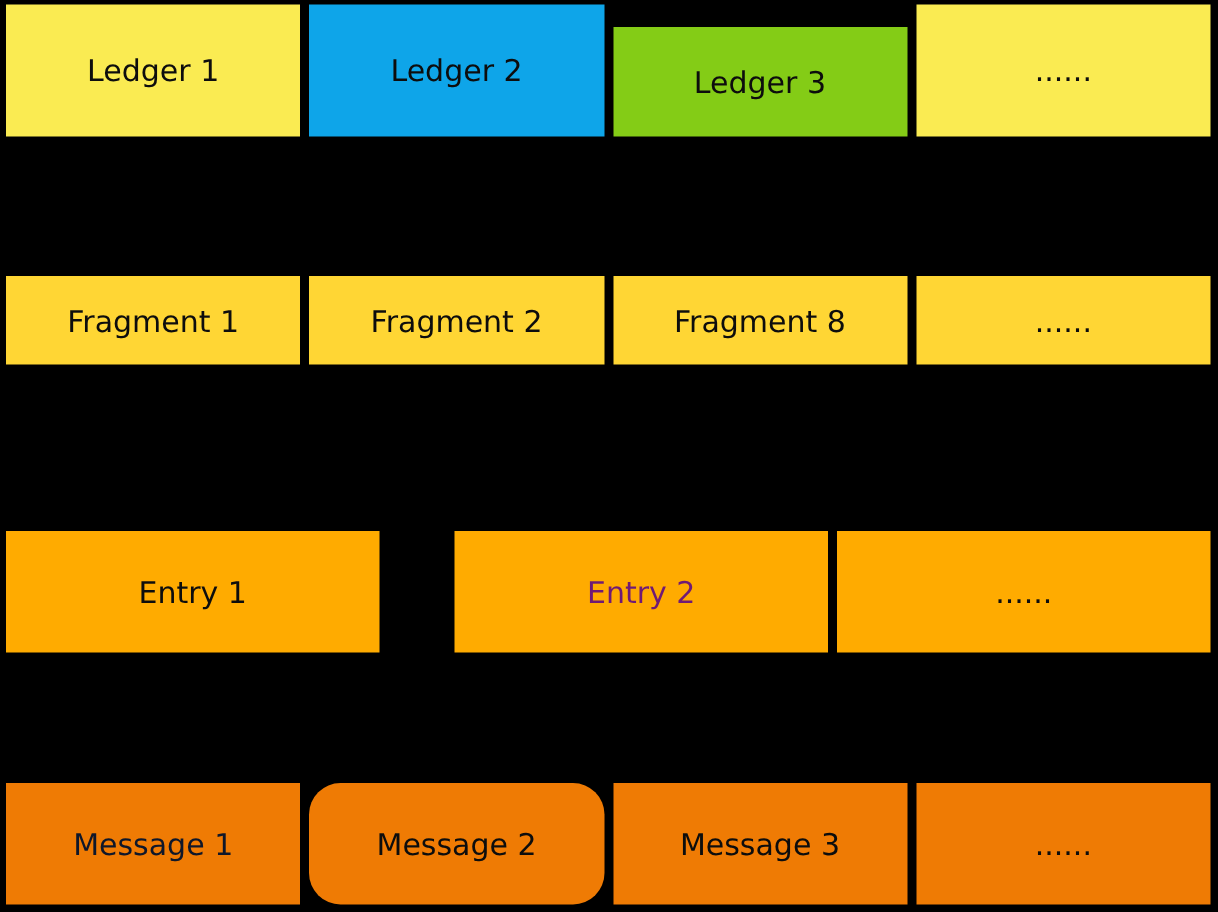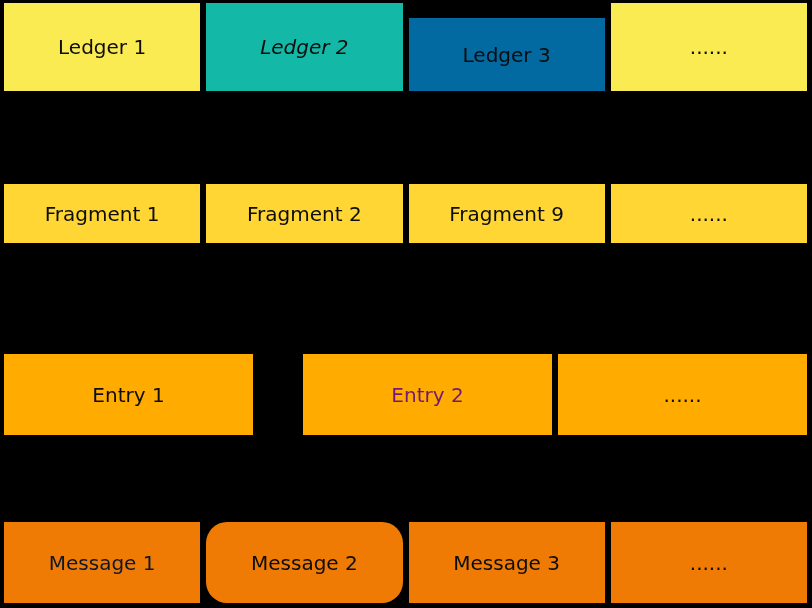--- a/index.html
+++ b/index.html
@@ -35,29 +35,29 @@
     white-space: nowrap;
   }
 </style>
 </head>
 <body>
 
 <div class="stage" style="background-color: rgb(0, 0, 0);">
 
   <div class="row row-1">
     <div class="cell" style="background-color: rgb(250, 235, 82); color: rgb(13, 13, 13);">Ledger 1</div>
-    <div class="cell" style="background-color: #14b8a6; color: rgb(13, 13, 13); font-style: italic;">Ledger 2</div>
-    <div class="cell" style="background-color: #0369a1; color: rgb(13, 13, 13); margin-top: 15px;">Ledger 3</div>
+    <div class="cell" style="background-color: #0ea5e9; color: rgb(13, 13, 13);">Ledger 2</div>
+    <div class="cell" style="background-color: #84cc16; color: rgb(13, 13, 13); margin-top: 15px;">Ledger 3</div>
     <div class="cell" style="background-color: rgb(250, 235, 82); color: rgb(13, 13, 13);">......</div>
   </div>
 
   <div class="row row-2">
     <div class="cell" style="background-color: rgb(255, 214, 52); color: rgb(13, 13, 13);">Fragment 1</div>
     <div class="cell" style="background-color: rgb(255, 214, 52); color: rgb(13, 13, 13);">Fragment 2</div>
-    <div class="cell" style="background-color: rgb(255, 214, 52); color: rgb(13, 13, 13);">Fragment 9</div>
+    <div class="cell" style="background-color: rgb(255, 214, 52); color: rgb(13, 13, 13);">Fragment 8</div>
     <div class="cell" style="background-color: rgb(255, 214, 52); color: rgb(13, 13, 13);">......</div>
   </div>
 
   <div class="row row-3">
     <div class="cell" style="background-color: rgb(255, 171, 0); color: rgb(13, 13, 13);">Entry 1</div>
     <div class="cell" style="background-color: rgb(255, 171, 0); color: #701a75; margin-left: 44px;">Entry 2</div>
     <div class="cell" style="background-color: rgb(255, 171, 0); color: rgb(13, 13, 13);">......</div>
   </div>
 
   <div class="row row-4">

